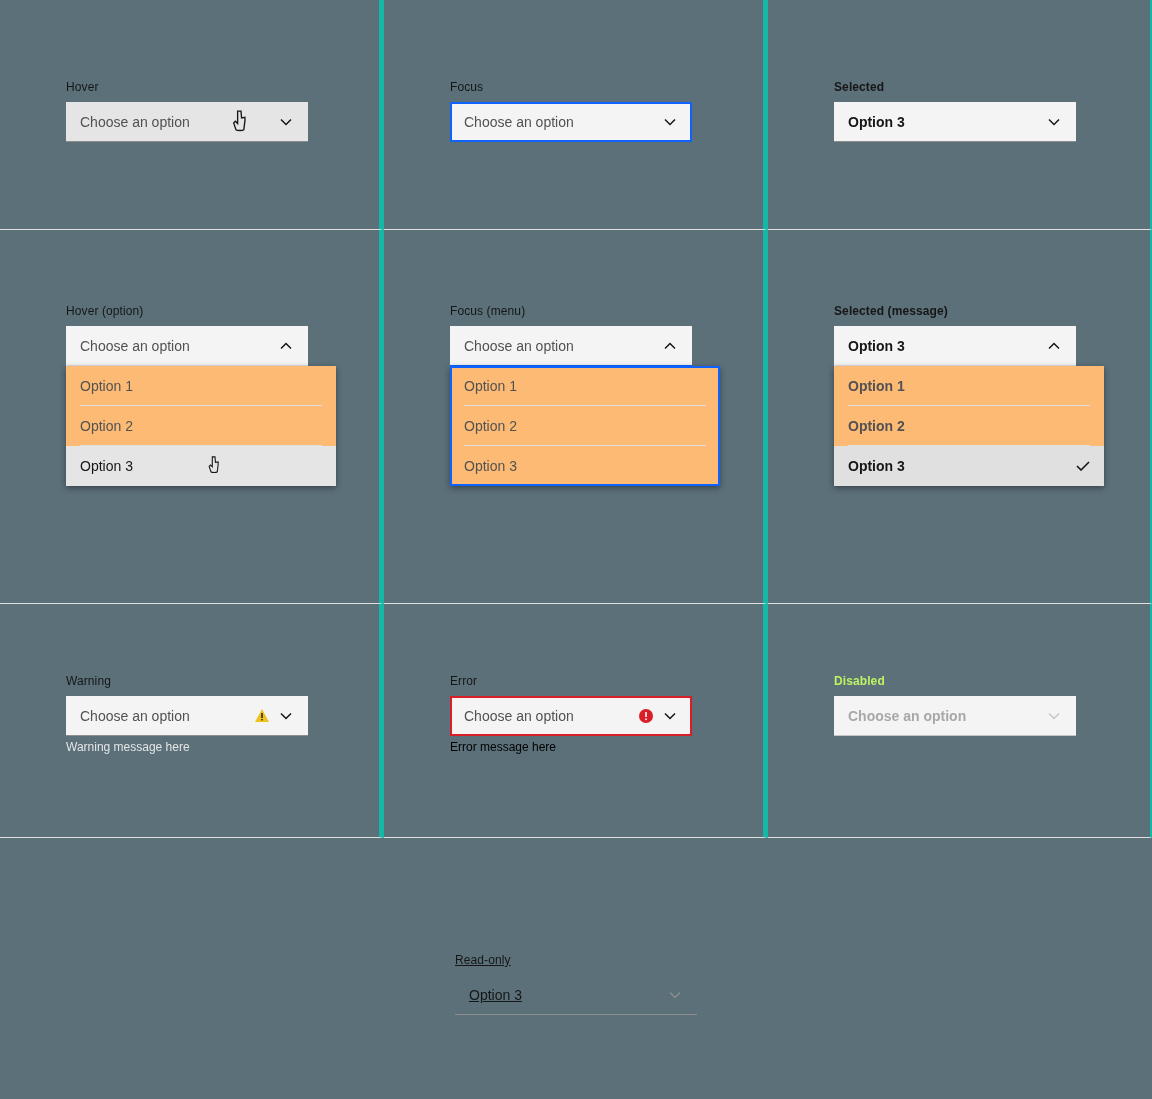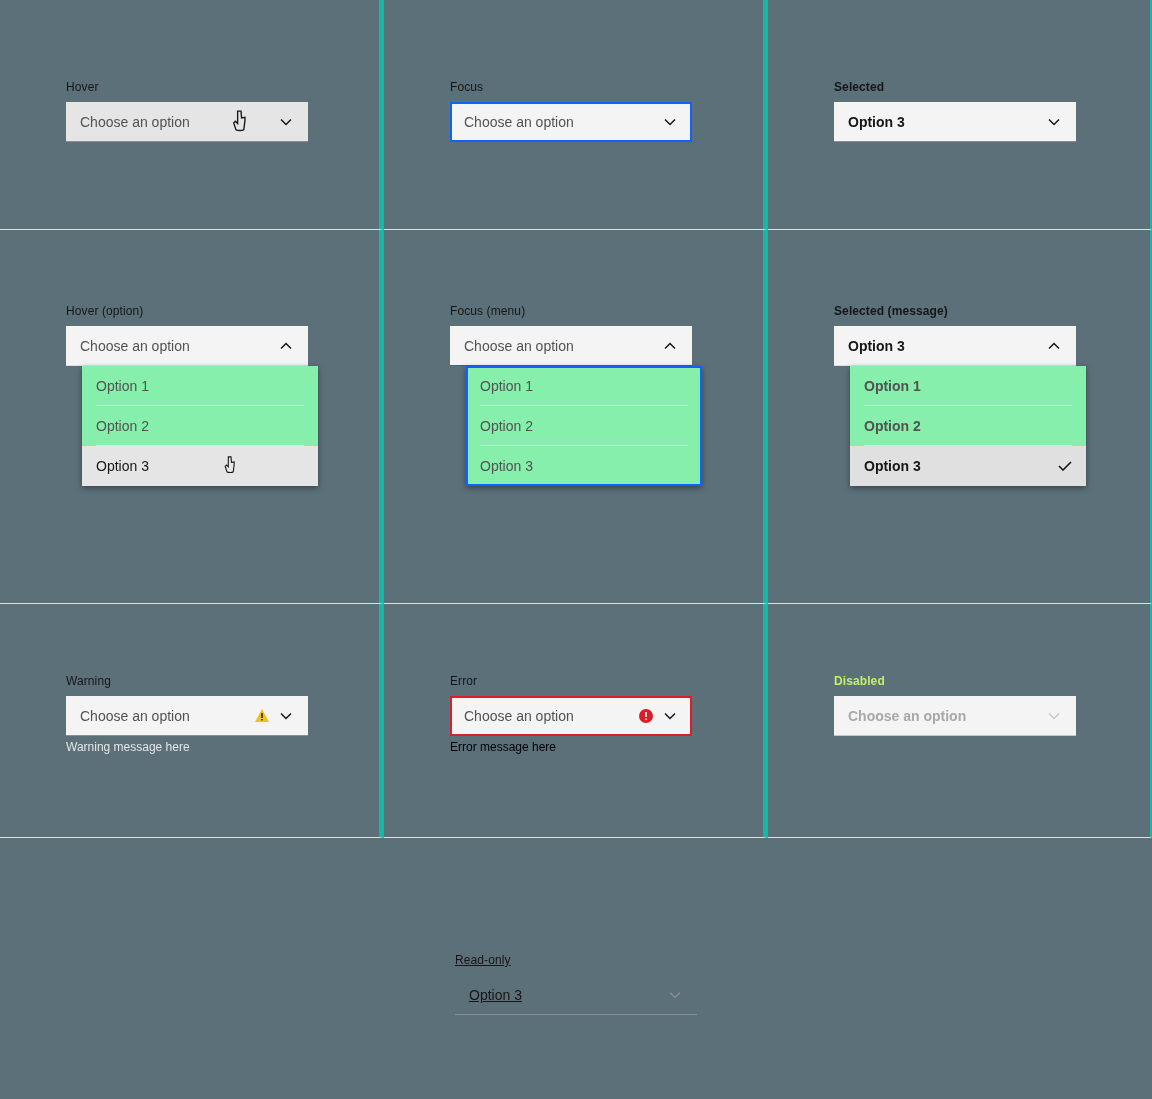--- a/index.html
+++ b/index.html
@@ -78,23 +78,23 @@
     margin-right: 28px;
   }
   .status-icon { width: 16px; height: 16px; margin-right: 8px; display: inline-flex; align-items: center; justify-content: center; }
   .status-icon svg { width:16px; height:16px; }
   .menu-wrap {
     position: relative;
     width: 242px;
   }
   .menu {
     position: absolute;
-    top: 0; left: 16px;
-    width: 236px;
-    background: #86efac;
+    top: 0; left: 0;
+    width: 270px;
+    background: #fdba74;
     box-shadow: 0 2px 6px rgba(0,0,0,0.4);
   }
   .menu.focus {
     outline: 2px solid #0f62fe;
     outline-offset: -2px;
   }
   .menu .opt {
     height: 40px;
     display: flex;
     align-items: center;

